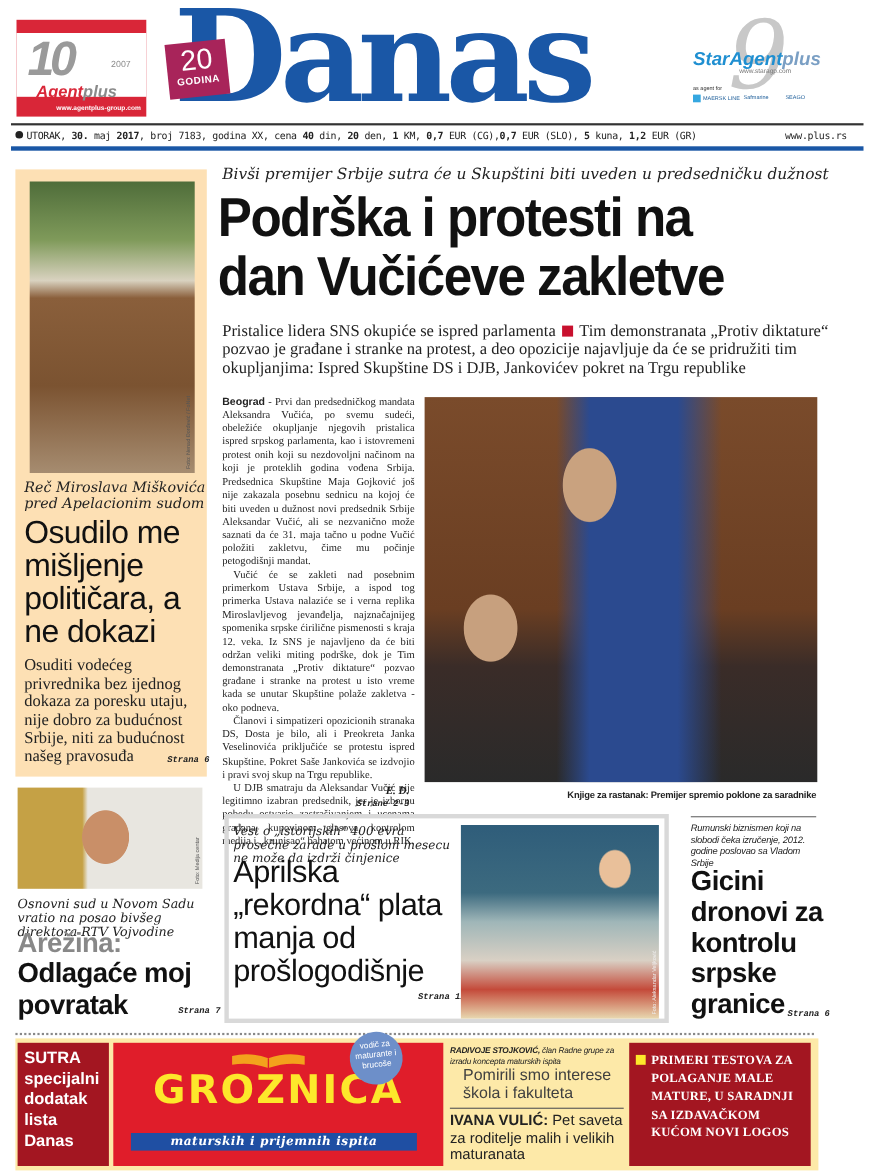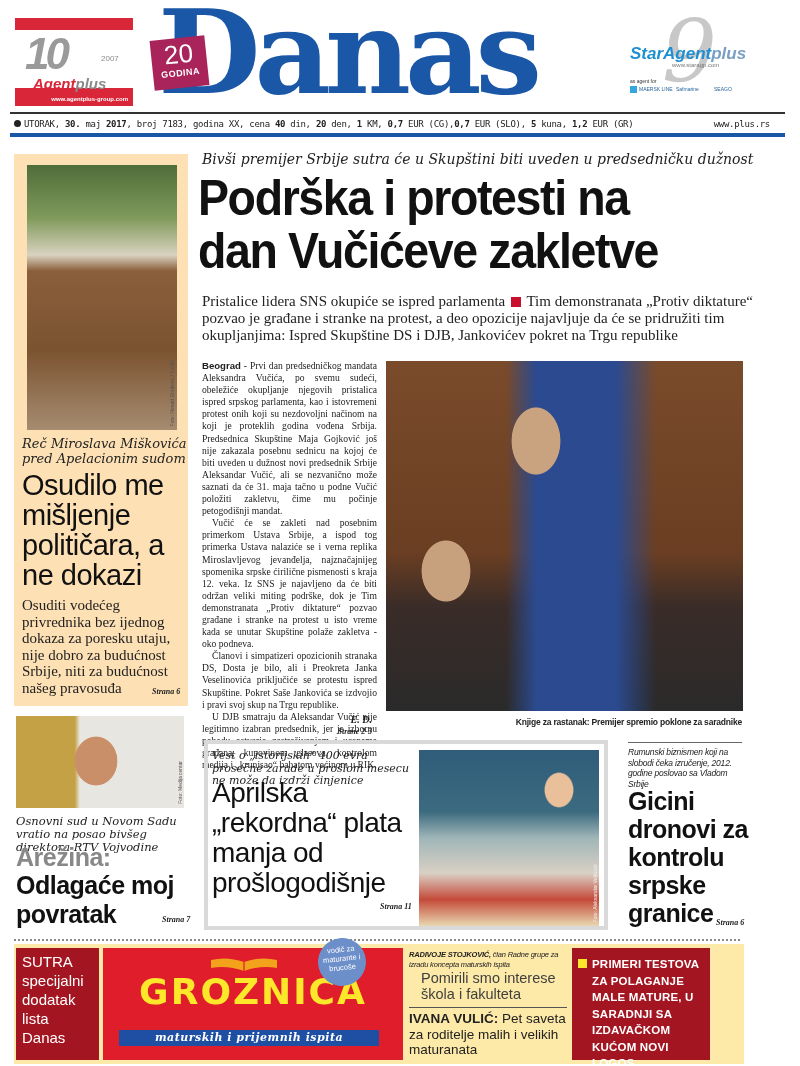--- a/index.html
+++ b/index.html
@@ -42,21 +42,21 @@
 
   
   .left-box { left: 14px; top: 154px; width: 174px; height: 552px; background: #fde0b4; }
   .photo { overflow: hidden; }
   .photo-mis { left: 27px; top: 165px; width: 150px; height: 265px; background: linear-gradient(180deg, #4f6d3a 0%, #7f9a5a 20%, #d9d2c0 34%, #8a5f3b 40%, #7b5331 70%, #a68c70 100%); }
   .credit { position: absolute; font-family: "Liberation Sans", sans-serif; font-size: 5px; color: #555; writing-mode: vertical-rl; transform: rotate(180deg); }
   .kicker-it { font-style: italic; font-family: "DejaVu Serif", serif; }
   .mis-kicker { left: 22px; top: 436px; width: 165px; font-size: 13px; line-height: 15px; color: #222; }
   .mis-head { left: 22px; top: 470px; width: 165px; font-family: "Liberation Sans", sans-serif; font-size: 29px; line-height: 30px; color: #111; letter-spacing: -0.5px; }
   .mis-deck { left: 22px; top: 597px; width: 165px; font-size: 15px; line-height: 16.5px; color: #222; }
-  .strana { font-family: Liberation Serif, serif; font-weight: bold; font-style: italic; font-size: 8px; color: #222; }
+  .strana { font-family: Liberation Mono, monospace; font-weight: bold; font-style: italic; font-size: 8px; color: #222; }
   .mis-strana { left: 152px; top: 687px; }
 
   
   .main-kicker { left: 202px; top: 150px; width: 560px; font-size: 14px; line-height: 18px; color: #222; }
   .main-head { left: 198px; top: 172px; width: 565px; font-family: "Liberation Sans", sans-serif; font-weight: bold; font-size: 50px; line-height: 53px; letter-spacing: -1.5px; color: #111; transform: scaleX(0.93); transform-origin: left; white-space: nowrap; }
   .main-deck { left: 202px; top: 293px; width: 560px; font-size: 15px; line-height: 17px; color: #222; }
   .main-deck .red-sq { display: inline-block; width: 10px; height: 10px; background: #c8102e; vertical-align: -1px; margin: 0 2px; }
 
   .body-col { left: 202px; top: 360px; width: 175px; font-size: 9.6px; line-height: 12.1px; color: #222; text-align: justify; hyphens: auto; }
   .body-col p { text-indent: 10px; }
@@ -92,35 +92,35 @@
 
   
   .gicini-rule { left: 628px; top: 742px; width: 114px; height: 1px; background: #666; }
   .gicini-kicker { left: 628px; top: 747px; width: 120px; font-family: "Liberation Sans", sans-serif; font-style: italic; font-size: 8.5px; line-height: 10.5px; color: #222; letter-spacing: -0.2px; }
   .gicini-head { left: 628px; top: 787px; width: 120px; font-family: "Liberation Sans", sans-serif; font-weight: bold; font-size: 25px; line-height: 28px; color: #111; letter-spacing: -0.5px; }
   .gicini-strana { left: 716px; top: 918px; }
 
   
   .dotted { left: 14px; top: 939px; width: 726px; height: 3px; border-top: 2px dotted #888; }
   .promo-bg { left: 14px; top: 944px; width: 730px; height: 120px; background: #fde9a8; }
-  .sutra-box { left: 16px; top: 948px; width: 83px; height: 112px; background: #a31621; color: #ffffff; font-family: "Liberation Sans", sans-serif; font-weight: normal; font-size: 15px; line-height: 19px; padding: 4px 6px; }
+  .sutra-box { left: 16px; top: 948px; width: 83px; height: 112px; background: #a31621; color: #ffffff; font-family: "Liberation Sans", sans-serif; font-weight: bold; font-size: 15px; line-height: 19px; padding: 4px 6px; }
   .groznica-box { left: 103px; top: 948px; width: 300px; height: 112px; background: #e01d2a; }
   .book-icon { position: absolute; left: 106px; top: 8px; width: 70px; height: 16px; }
   .groznica-word { position: absolute; left: 0; width: 300px; top: 22px; text-align: center; font-family: "DejaVu Sans", sans-serif; font-weight: bold; font-size: 36px; color: #fde72b; letter-spacing: 2px; line-height: 44px; }
   .groznica-sub { position: absolute; left: 16px; top: 82px; width: 260px; height: 16px; background: #1f4fa3; color: #ffffff; text-align: center; font-family: "DejaVu Serif", serif; font-style: italic; font-weight: bold; font-size: 11px; line-height: 16px; letter-spacing: 0.5px; }
   .vodic-badge { left: 318px; top: 938px; width: 48px; height: 48px; border-radius: 50%; background: #6d8fc9; color: #ffffff; font-family: "Liberation Sans", sans-serif; font-size: 7.5px; line-height: 9px; text-align: center; padding-top: 7px; transform: rotate(-6deg); }
 
   .radivoje-kicker { left: 409px; top: 950px; width: 165px; font-family: "Liberation Sans", sans-serif; font-style: italic; font-size: 7.5px; line-height: 10px; color: #222; letter-spacing: -0.2px; }
   .radivoje-kicker b { font-weight: bold; }
   .pomirili { left: 409px; top: 970px; width: 165px; font-family: "Liberation Sans", sans-serif; font-size: 14.5px; line-height: 16px; color: #404040; margin-left: 12px; }
   .bottom-rule { left: 409px; top: 1007px; width: 158px; height: 1px; background: #555; }
   .ivana { left: 409px; top: 1011px; width: 165px; font-family: "Liberation Sans", sans-serif; font-size: 13.5px; line-height: 15.5px; color: #222; }
   .ivana b { font-weight: bold; }
 
-  .primeri-box { left: 572px; top: 948px; width: 138px; height: 112px; background: #a31621; color: #ffffff; font-family: Liberation Sans, sans-serif; font-weight: bold; font-size: 11.5px; line-height: 16.5px; padding: 8px 6px 0 20px; letter-spacing: 0.2px; }
+  .primeri-box { left: 572px; top: 948px; width: 165px; height: 112px; background: #a31621; color: #ffffff; font-family: Liberation Serif, serif; font-weight: bold; font-size: 11.5px; line-height: 16.5px; padding: 8px 6px 0 20px; letter-spacing: 0.2px; }
   .primeri-box .ysq { position: absolute; left: 6px; top: 11px; width: 9px; height: 9px; background: #fde72b; }
 </style>
 </head>
 <body>
 
 <div class="abs agent-logo">
   <div class="white-panel"></div>
   <span class="ten">10</span>
   <span class="year">2007</span>
   <div class="brand"><span>Agent</span><i>plus</i></div>

